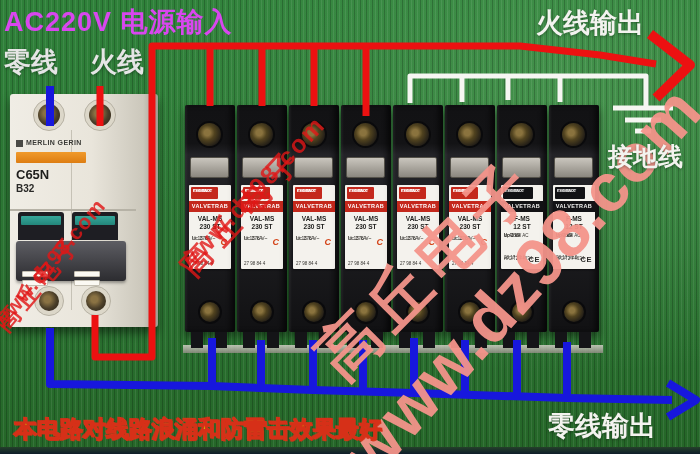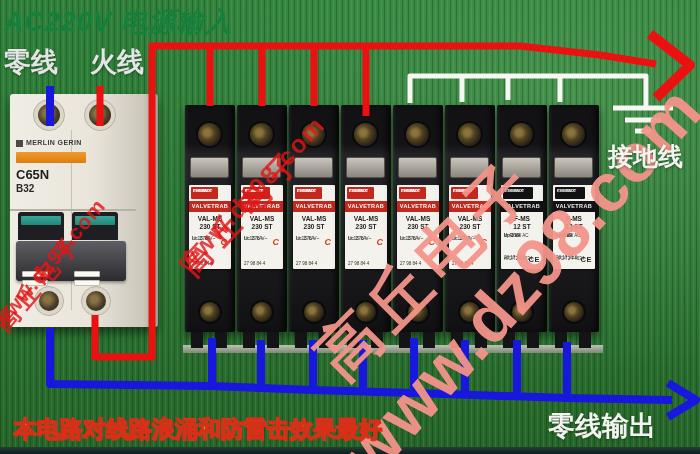--- a/index.html
+++ b/index.html
@@ -100,21 +100,21 @@
   #wm-mid{left:172px;top:258px;transform:rotate(-47deg);color:rgba(225,22,22,.80);}
   #wm-mid .cn{font-size:30px;letter-spacing:12px;}
   #wm-mid .url{font-size:25px;letter-spacing:2px;}
   #wm-cn-big{left:298px;top:338px;transform:rotate(-45deg);
       font-size:62px;letter-spacing:8px;color:rgba(243,148,138,.95);}
   #wm-url-big{left:326px;top:440px;transform:rotate(-48deg);
       font-size:68px;letter-spacing:1px;color:rgba(243,148,138,.95);}
 
   
   .anno{z-index:6;white-space:nowrap;}
-  #title{left:4px;top:4px;font-size:27px;font-weight:bold;color:#15803d;letter-spacing:1px;font-style:italic;}
+  #title{left:4px;top:4px;font-size:27px;font-weight:bold;color:#d946ef;letter-spacing:1px;}
   #input-labels{left:4px;top:44px;font-size:27px;font-weight:bold;color:#e5e5e5;
       text-shadow:0 1px 3px rgba(0,0,0,.35);}
   #input-labels .gap{position:static;display:inline-block;width:32px;}
   #input-labels span{position:static;}
   #live-out{left:536px;top:5px;font-size:27px;font-weight:bold;color:#f3f3ef;
       text-shadow:0 1px 3px rgba(0,0,0,.35);}
   #ground-label{left:608px;top:140px;font-size:25px;font-weight:bold;color:#f3f3ef;
       text-shadow:0 1px 3px rgba(0,0,0,.35);}
   #neutral-out{left:548px;top:408px;font-size:27px;font-weight:bold;color:#f3f3ef;
       text-shadow:0 1px 3px rgba(0,0,0,.35);text-align:right;}
@@ -376,18 +376,19 @@
     <div class="cn">高丘电子</div>
     <div class="url">www.dz98.com</div>
   </div>
   <div class="wm" id="wm-cn-big">高丘电子</div>
   <div class="wm" id="wm-url-big">www.dz98.com</div>
 
   <div class="anno" id="title">AC220V 电源输入</div>
   <div class="anno" id="input-labels">
     <span>零线</span><span class="gap"></span><span>火线</span>
   </div>
+  <div class="anno" id="live-out">火线输出</div>
   <div class="anno" id="ground-label">接地线</div>
   <div class="anno" id="neutral-out">零线输出</div>
   <div class="anno" id="caption">本电路对线路浪涌和防雷击效果最好</div>
 
   <div id="bottom-edge"></div>
 </div>
 
 </body></html>

